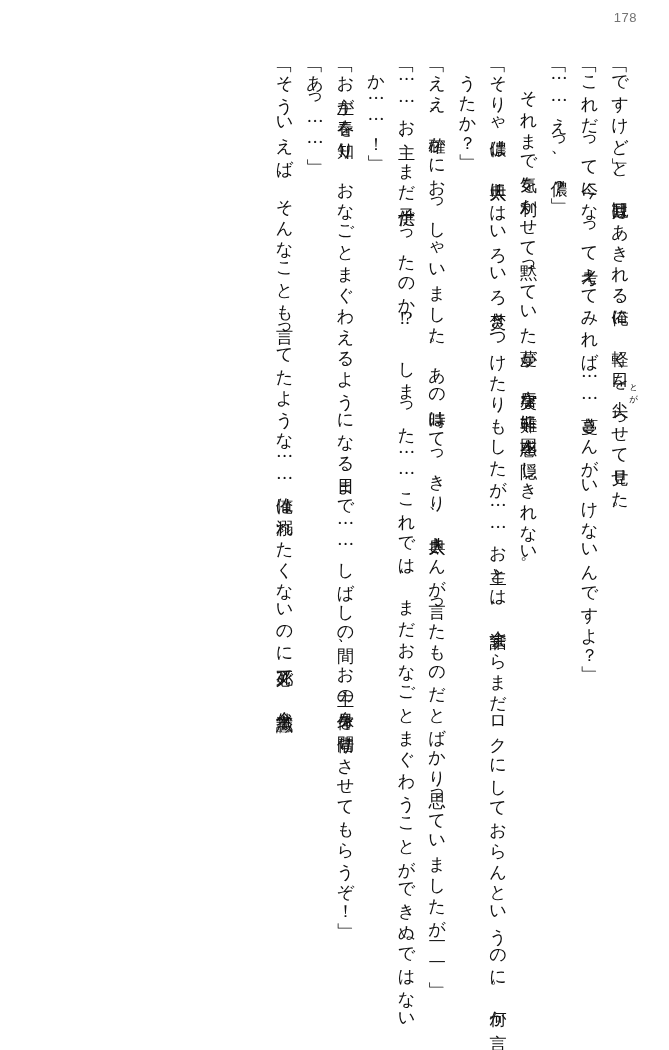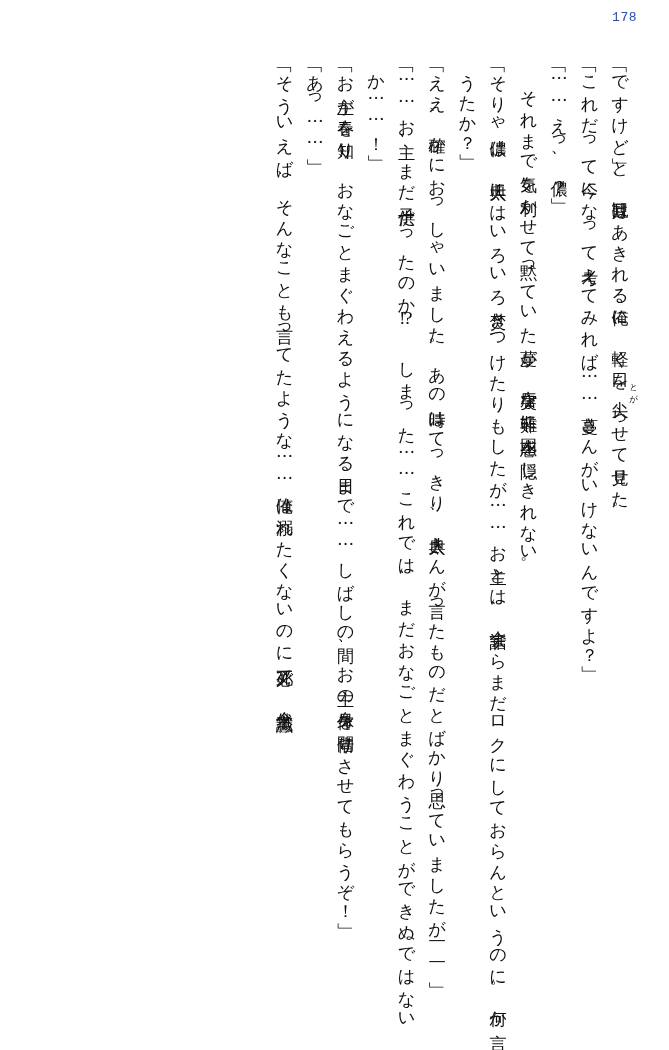--- a/index.html
+++ b/index.html
@@ -23,22 +23,22 @@
     height: 1050px;
     box-sizing: border-box;
   }
 
   .page-number {
     position: absolute;
     top: 10px;
     right: 32px;
     font-size: 13px;
     letter-spacing: 0.5px;
-    font-family: Liberation Mono, monospace;
-    color: #1d4ed8;
+    font-family: Liberation Sans, sans-serif;
+    color: #737373;
   }
 
   .body-text {
     position: absolute;
     top: 62px;
     right: 30px;
     left: 30px;
     bottom: 20px;
     writing-mode: vertical-rl;
     text-orientation: upright;

